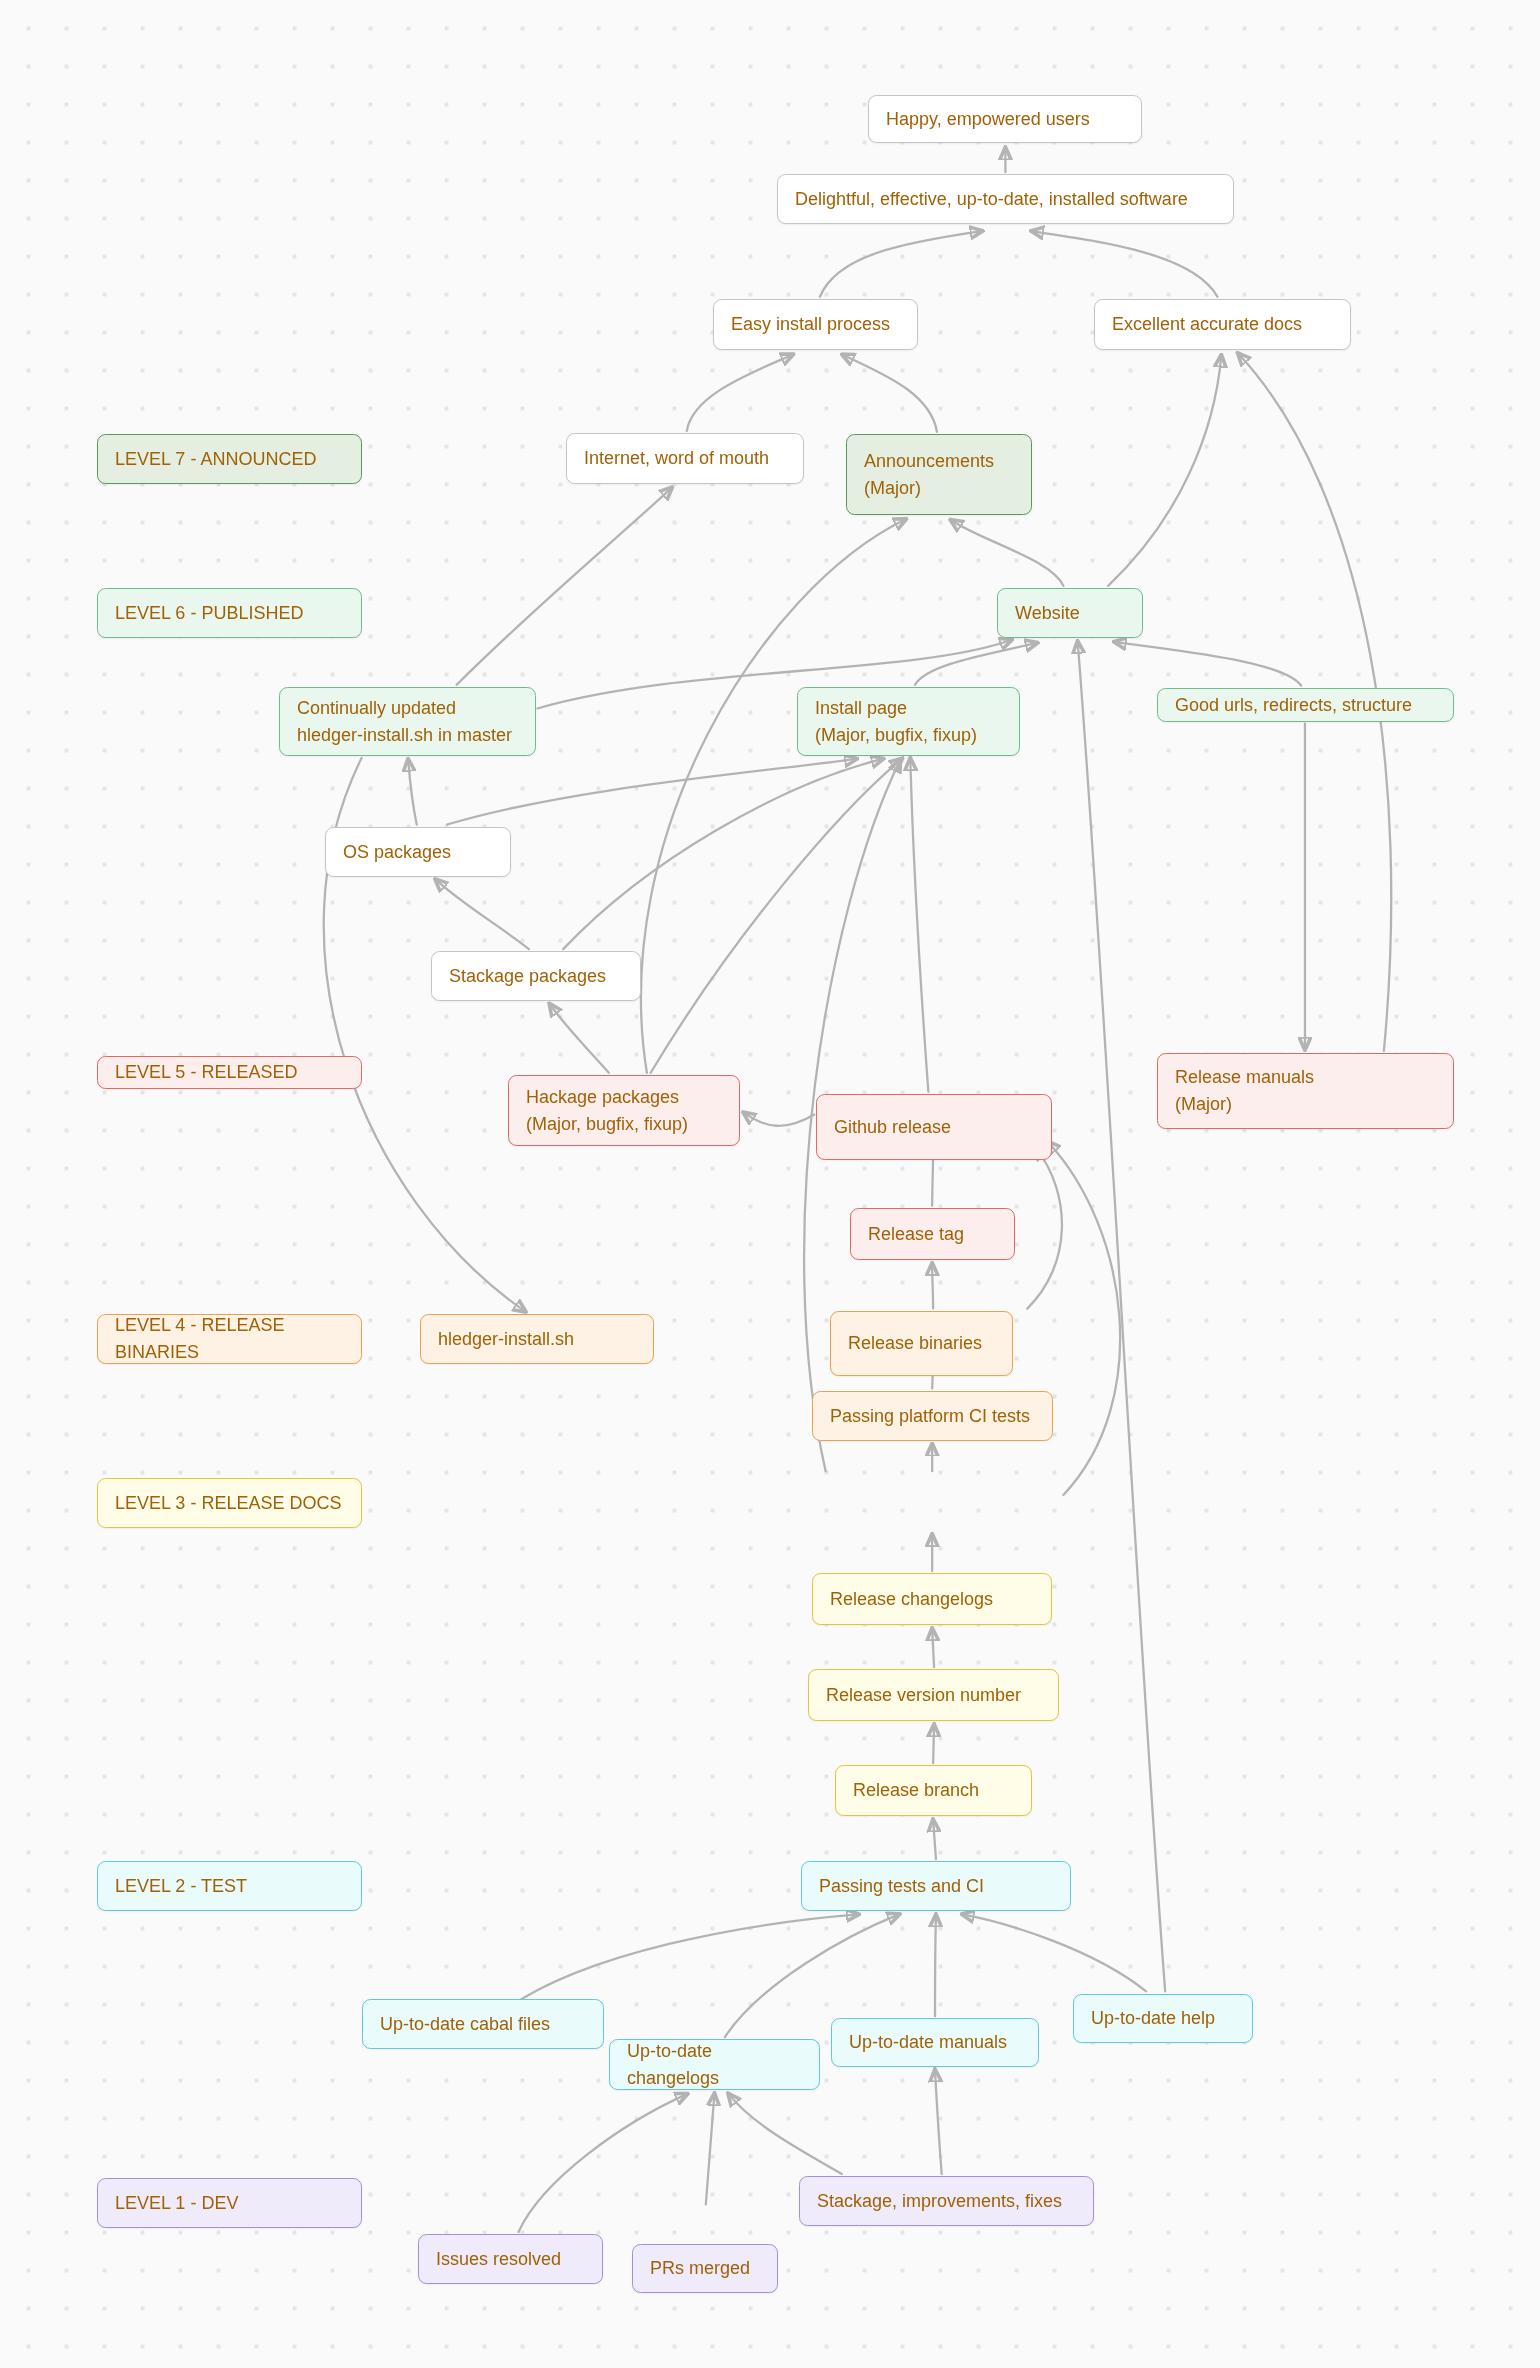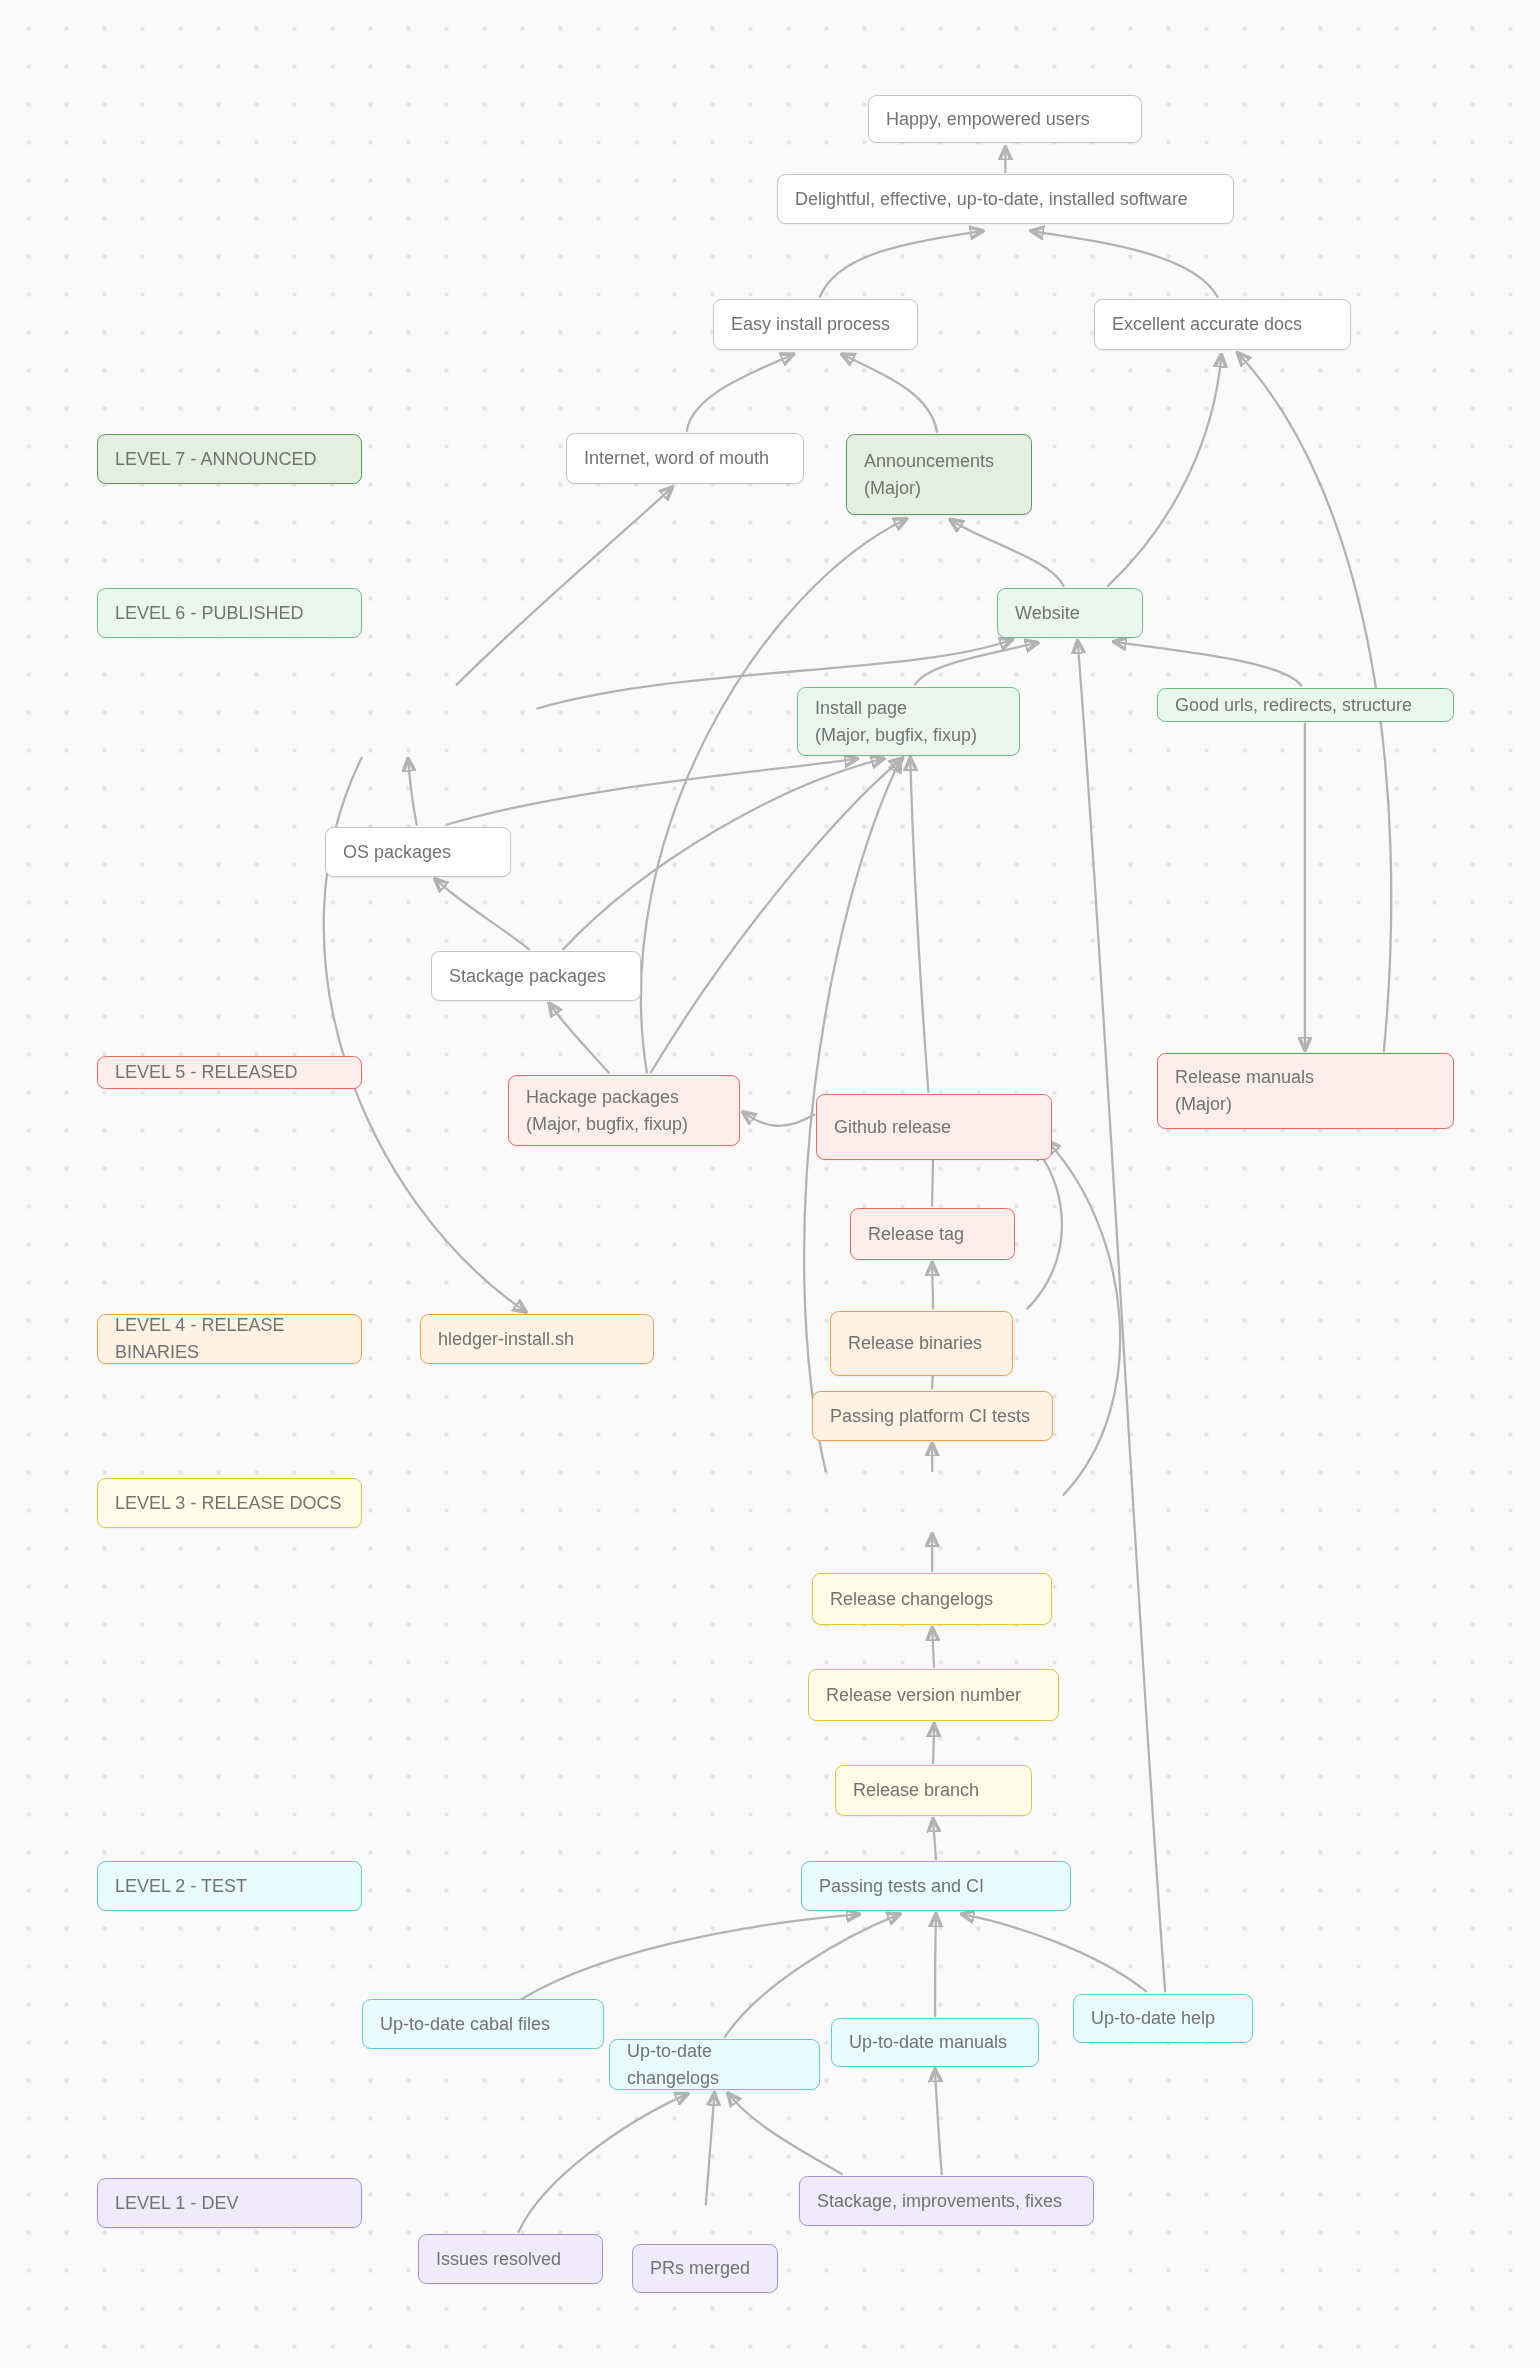--- a/index.html
+++ b/index.html
@@ -15,21 +15,21 @@
     overflow:hidden;
   }
 
   .edges { position:absolute; left:0; top:0; width:1541px; height:2368px; }
   .edges path { fill:none; stroke:#b3b3b3; stroke-width:2.4; stroke-linecap:round; }
 
   .node {
     position:absolute; display:flex; align-items:center; justify-content:flex-start;
     text-align:left; white-space:pre-line;
     border:1.5px solid #c4c4c4; border-radius:8.6px; background:#ffffff;
-    font-size:18px; line-height:1.5; color:#737373;
+    font-size:18px; line-height:1.5; color:#a16207;
     padding:9px 17px;
     box-shadow:0 1px 1.9px rgba(0,0,0,.05);
   }
   .level { border-width:1.9px; }
 
   .white      { background:#ffffff; border-color:#c4c4c4; }
   .green-dark { background:#e4efe1; border-color:#5b975f; border-width:1.9px; }
   .green      { background:#e9f7ef; border-color:#6dbd8b; }
   .red        { background:#fdeeee; border-color:#e26a65; }
   .orange     { background:#fdf2e4; border-color:#eba14f; }
@@ -102,20 +102,22 @@
   <div class="node level purple" style="left:97px; top:2178px; width:265px; height:50px;">LEVEL 1 - DEV</div>
 
   <div class="node white" style="left:868px; top:95px; width:274px; height:48px;">Happy, empowered users</div>
   <div class="node white" style="left:777px; top:174px; width:457px; height:50px;">Delightful, effective, up-to-date, installed software</div>
   <div class="node white" style="left:713px; top:299px; width:205px; height:51px;">Easy install process</div>
   <div class="node white" style="left:1094px; top:299px; width:257px; height:51px;">Excellent accurate docs</div>
   <div class="node white" style="left:566px; top:433px; width:238px; height:51px;">Internet, word of mouth</div>
   <div class="node green-dark" style="left:846px; top:434px; width:186px; height:81px;">Announcements
 (Major)</div>
   <div class="node green" style="left:997px; top:588px; width:146px; height:50px;">Website</div>
+  <div class="node green" style="left:279px; top:687px; width:257px; height:69px;">Continually updated
+hledger-install.sh in master</div>
   <div class="node green" style="left:797px; top:687px; width:223px; height:69px;">Install page
 (Major, bugfix, fixup)</div>
   <div class="node green" style="left:1157px; top:688px; width:297px; height:34px; padding-top:1.9px; padding-bottom:1.9px;">Good urls, redirects, structure</div>
   <div class="node white" style="left:325px; top:827px; width:186px; height:50px;">OS packages</div>
   <div class="node white" style="left:431px; top:951px; width:210px; height:50px;">Stackage packages</div>
   <div class="node red" style="left:508px; top:1075px; width:232px; height:71px;">Hackage packages
 (Major, bugfix, fixup)</div>
   <div class="node red" style="left:816px; top:1094px; width:236px; height:66px;">Github release</div>
   <div class="node red" style="left:1157px; top:1053px; width:297px; height:76px;">Release manuals
 (Major)</div>

